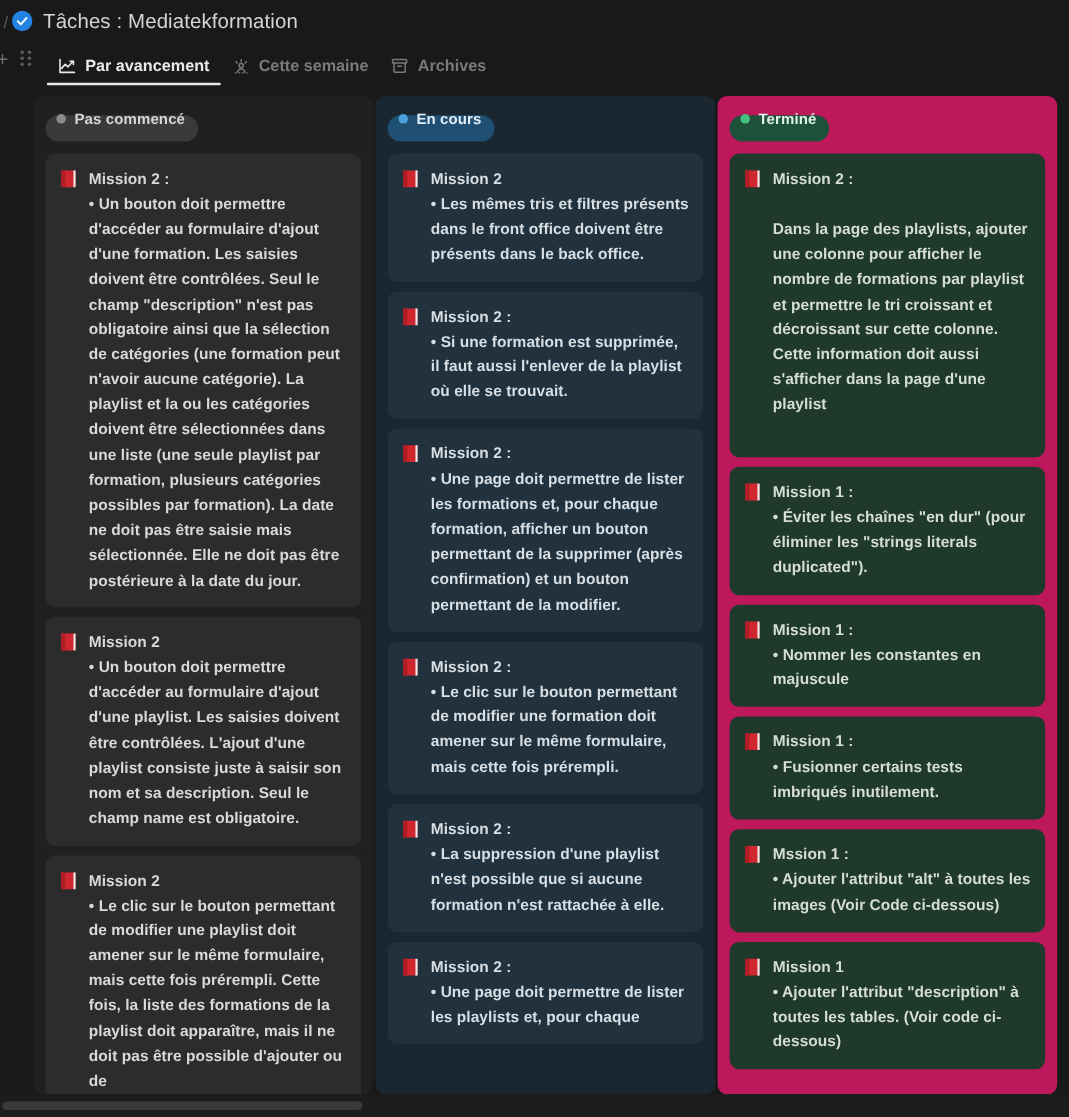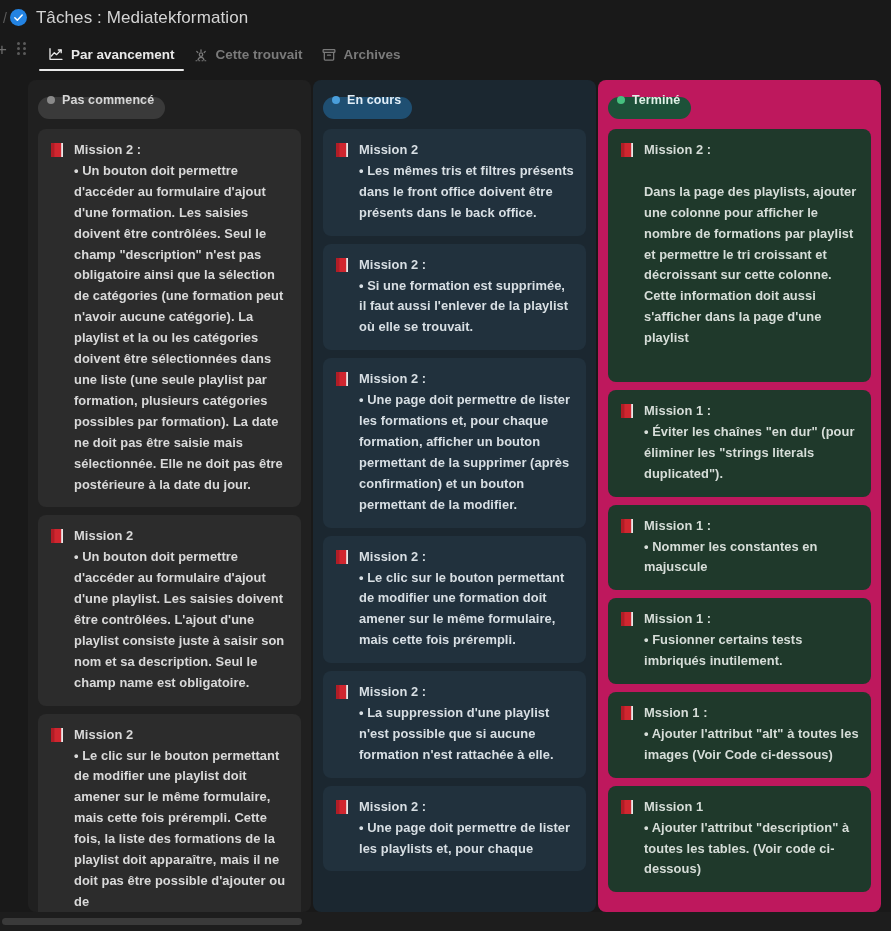--- a/index.html
+++ b/index.html
@@ -52,21 +52,21 @@
 
   .tabs { display: flex; align-items: flex-end; height: 100%; }
   .tab {
     display: flex; align-items: center; gap: 7px;
     padding: 0 9px 9px 9px;
     font-size: 13.5px; font-weight: 600;
     color: #7a7a7a; cursor: pointer;
     position: relative; height: 100%;
     align-content: flex-end; padding-top: 12px;
   }
-  .tab.active { color: #e9e9e9; align-items: flex-end; }
+  .tab.active { color: #e9e9e9; }
   .tab.active::after {
     content: ""; position: absolute; left: 0; right: 0; bottom: 0;
     height: 2px; background: #e9e9e9; border-radius: 1px;
   }
   .tab .ticon { width: 16px; height: 16px; display: block; flex: 0 0 auto; }
 
   
   .board {
     position: absolute; top: 80px; left: 0; right: 0; bottom: 19px;
     display: flex; gap: 2px; padding-left: 28px;
@@ -174,21 +174,21 @@
 
       <div class="tab">
         <span class="ticon">
           <svg width="16" height="16" viewBox="0 0 24 24" fill="none" stroke="#7a7a7a" stroke-width="1.9" stroke-linecap="round" stroke-linejoin="round">
             <circle cx="12" cy="11.5" r="2.6"></circle>
             <path d="M7.5 19.5c.6-2.5 2.3-3.8 4.5-3.8s3.9 1.3 4.5 3.8"></path>
             <path d="M12 6.6V4.2M7.2 8.2 5.6 6.6M16.8 8.2l1.6-1.6"></path>
             <path d="M4.5 20.5h1.2M9 20.5h1.2M13.5 20.5h1.2M18 20.5h1.2" stroke-width="1.6"></path>
           </svg>
         </span>
-        <span>Cette trouvait</span>
+        <span>Cette semaine</span>
       </div>
 
       <div class="tab">
         <span class="ticon">
           <svg width="16" height="16" viewBox="0 0 24 24" fill="none" stroke="#7a7a7a" stroke-width="1.9" stroke-linecap="round" stroke-linejoin="round">
             <rect x="3.2" y="4" width="17.6" height="4.2" rx="1"></rect>
             <path d="M5 8.2v10.3a1.2 1.2 0 0 0 1.2 1.2h11.6a1.2 1.2 0 0 0 1.2-1.2V8.2"></path>
             <path d="M9.7 12.2h4.6"></path>
           </svg>
         </span>

